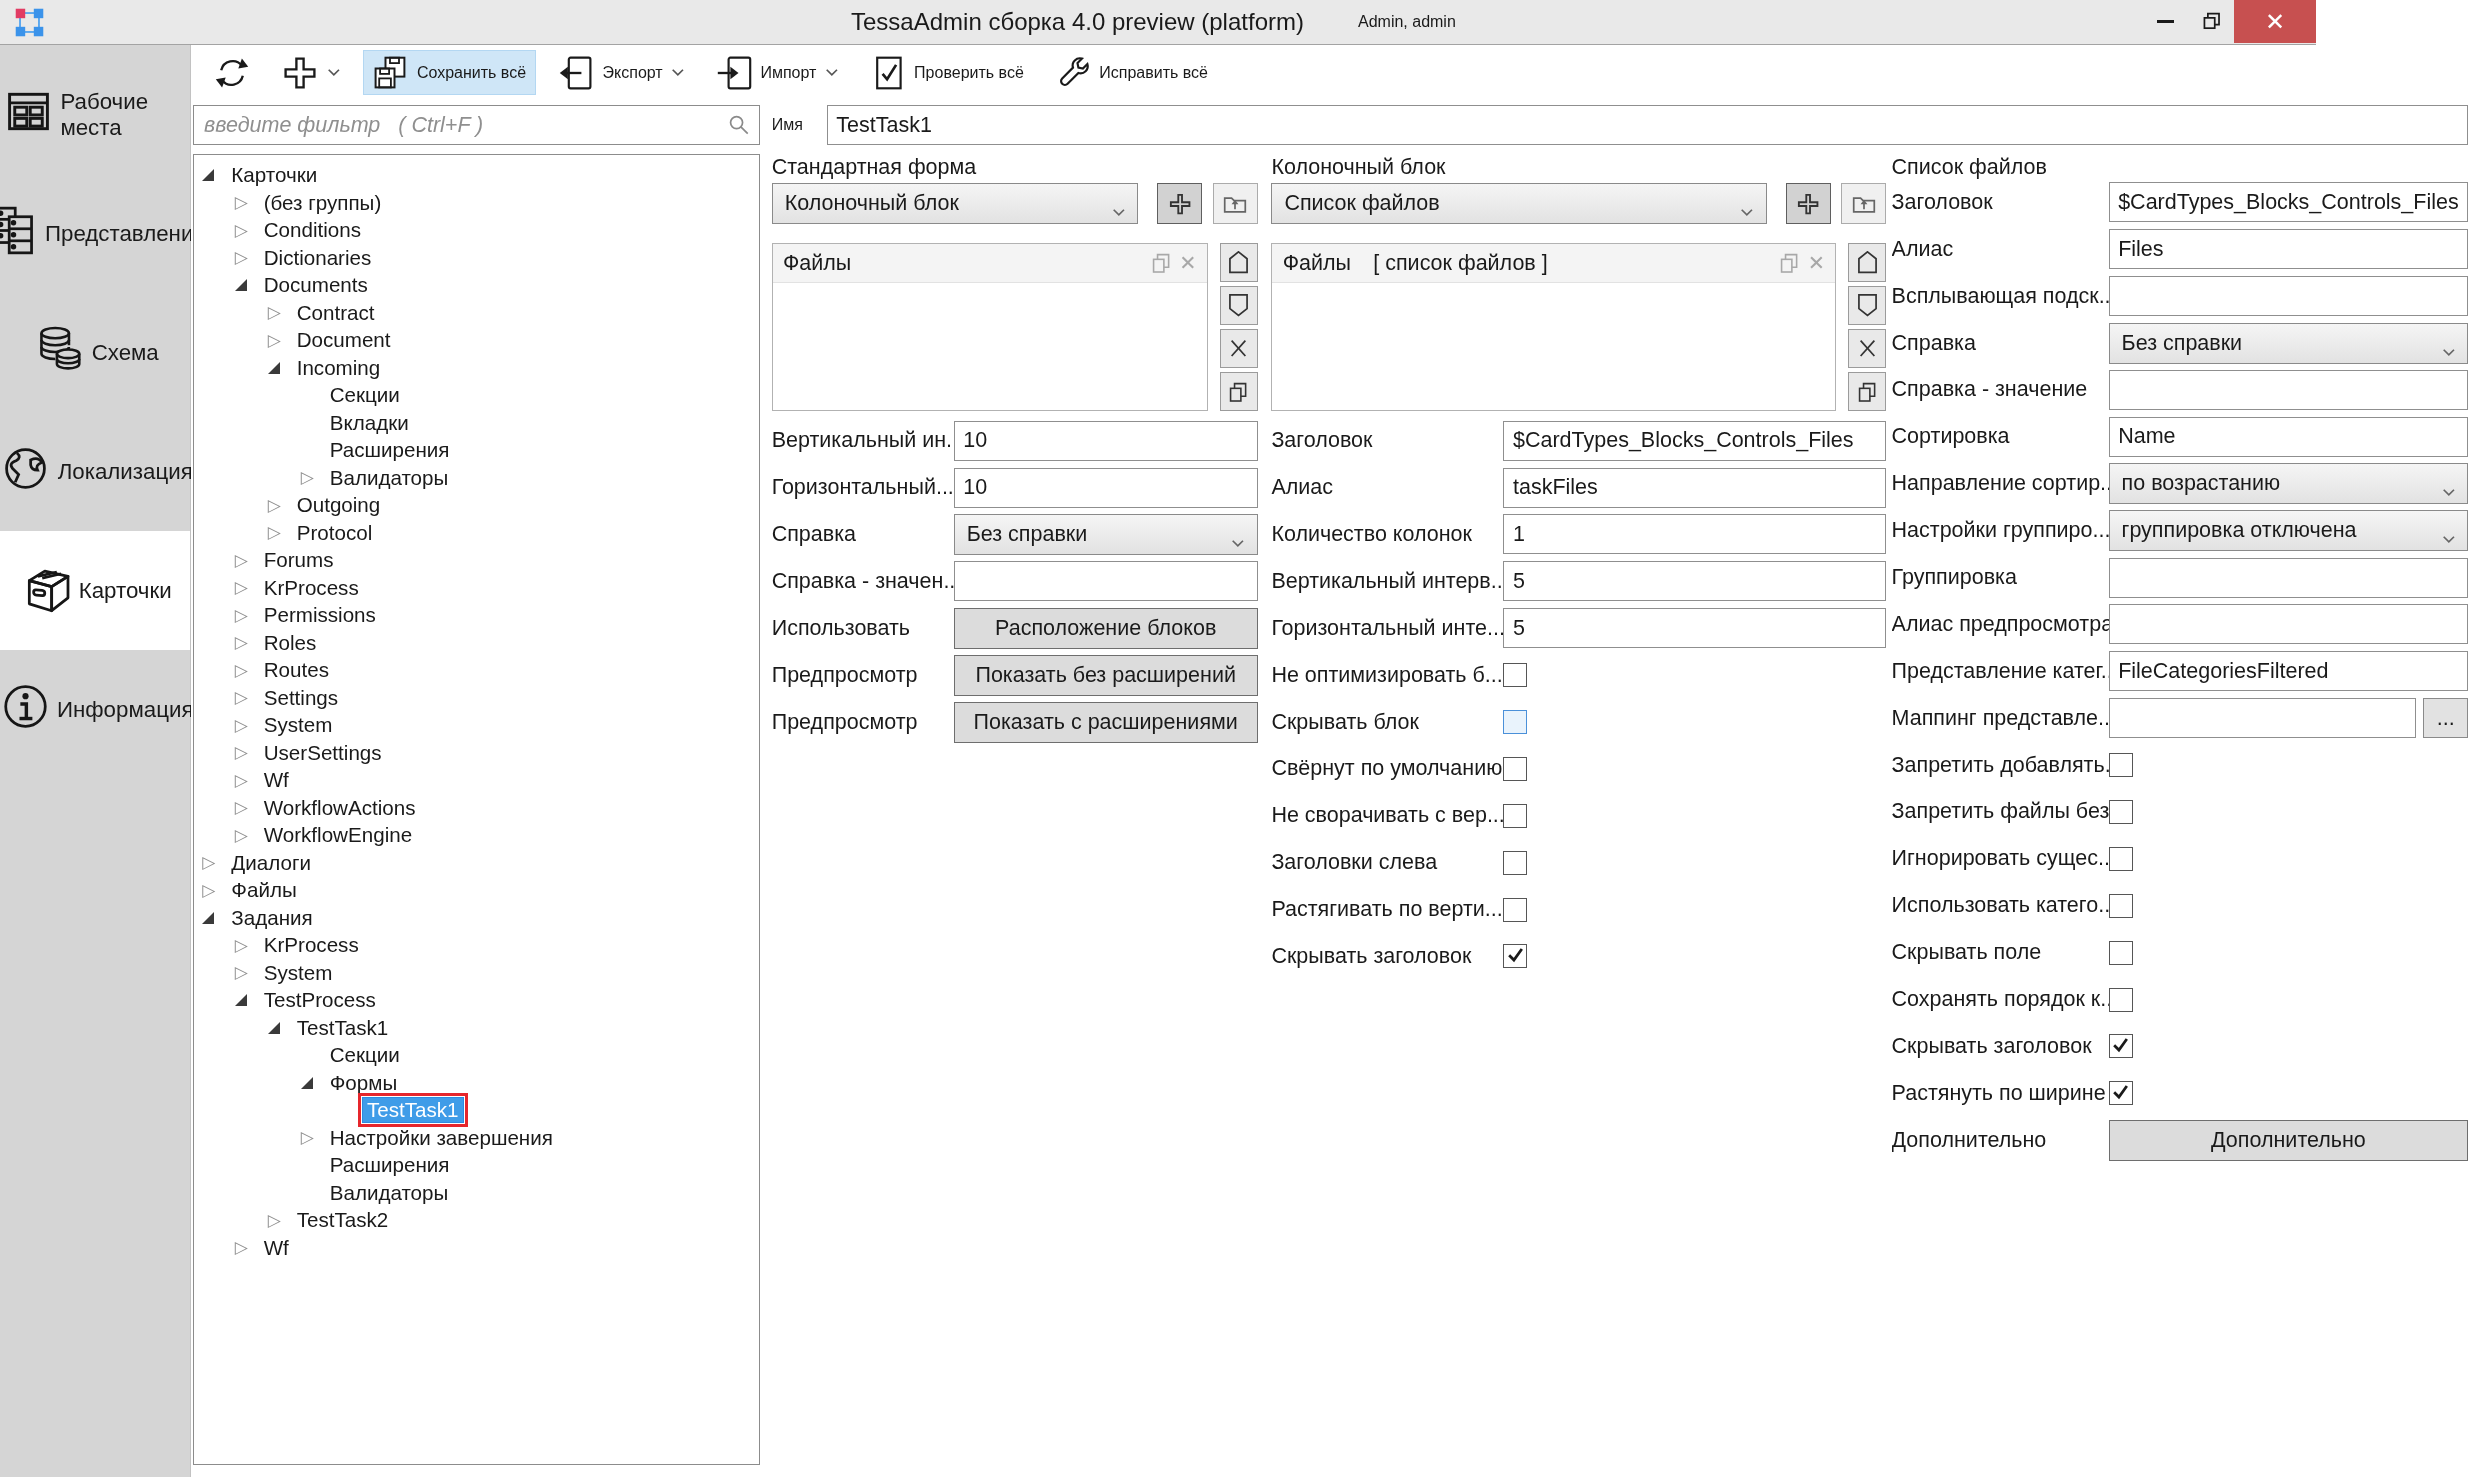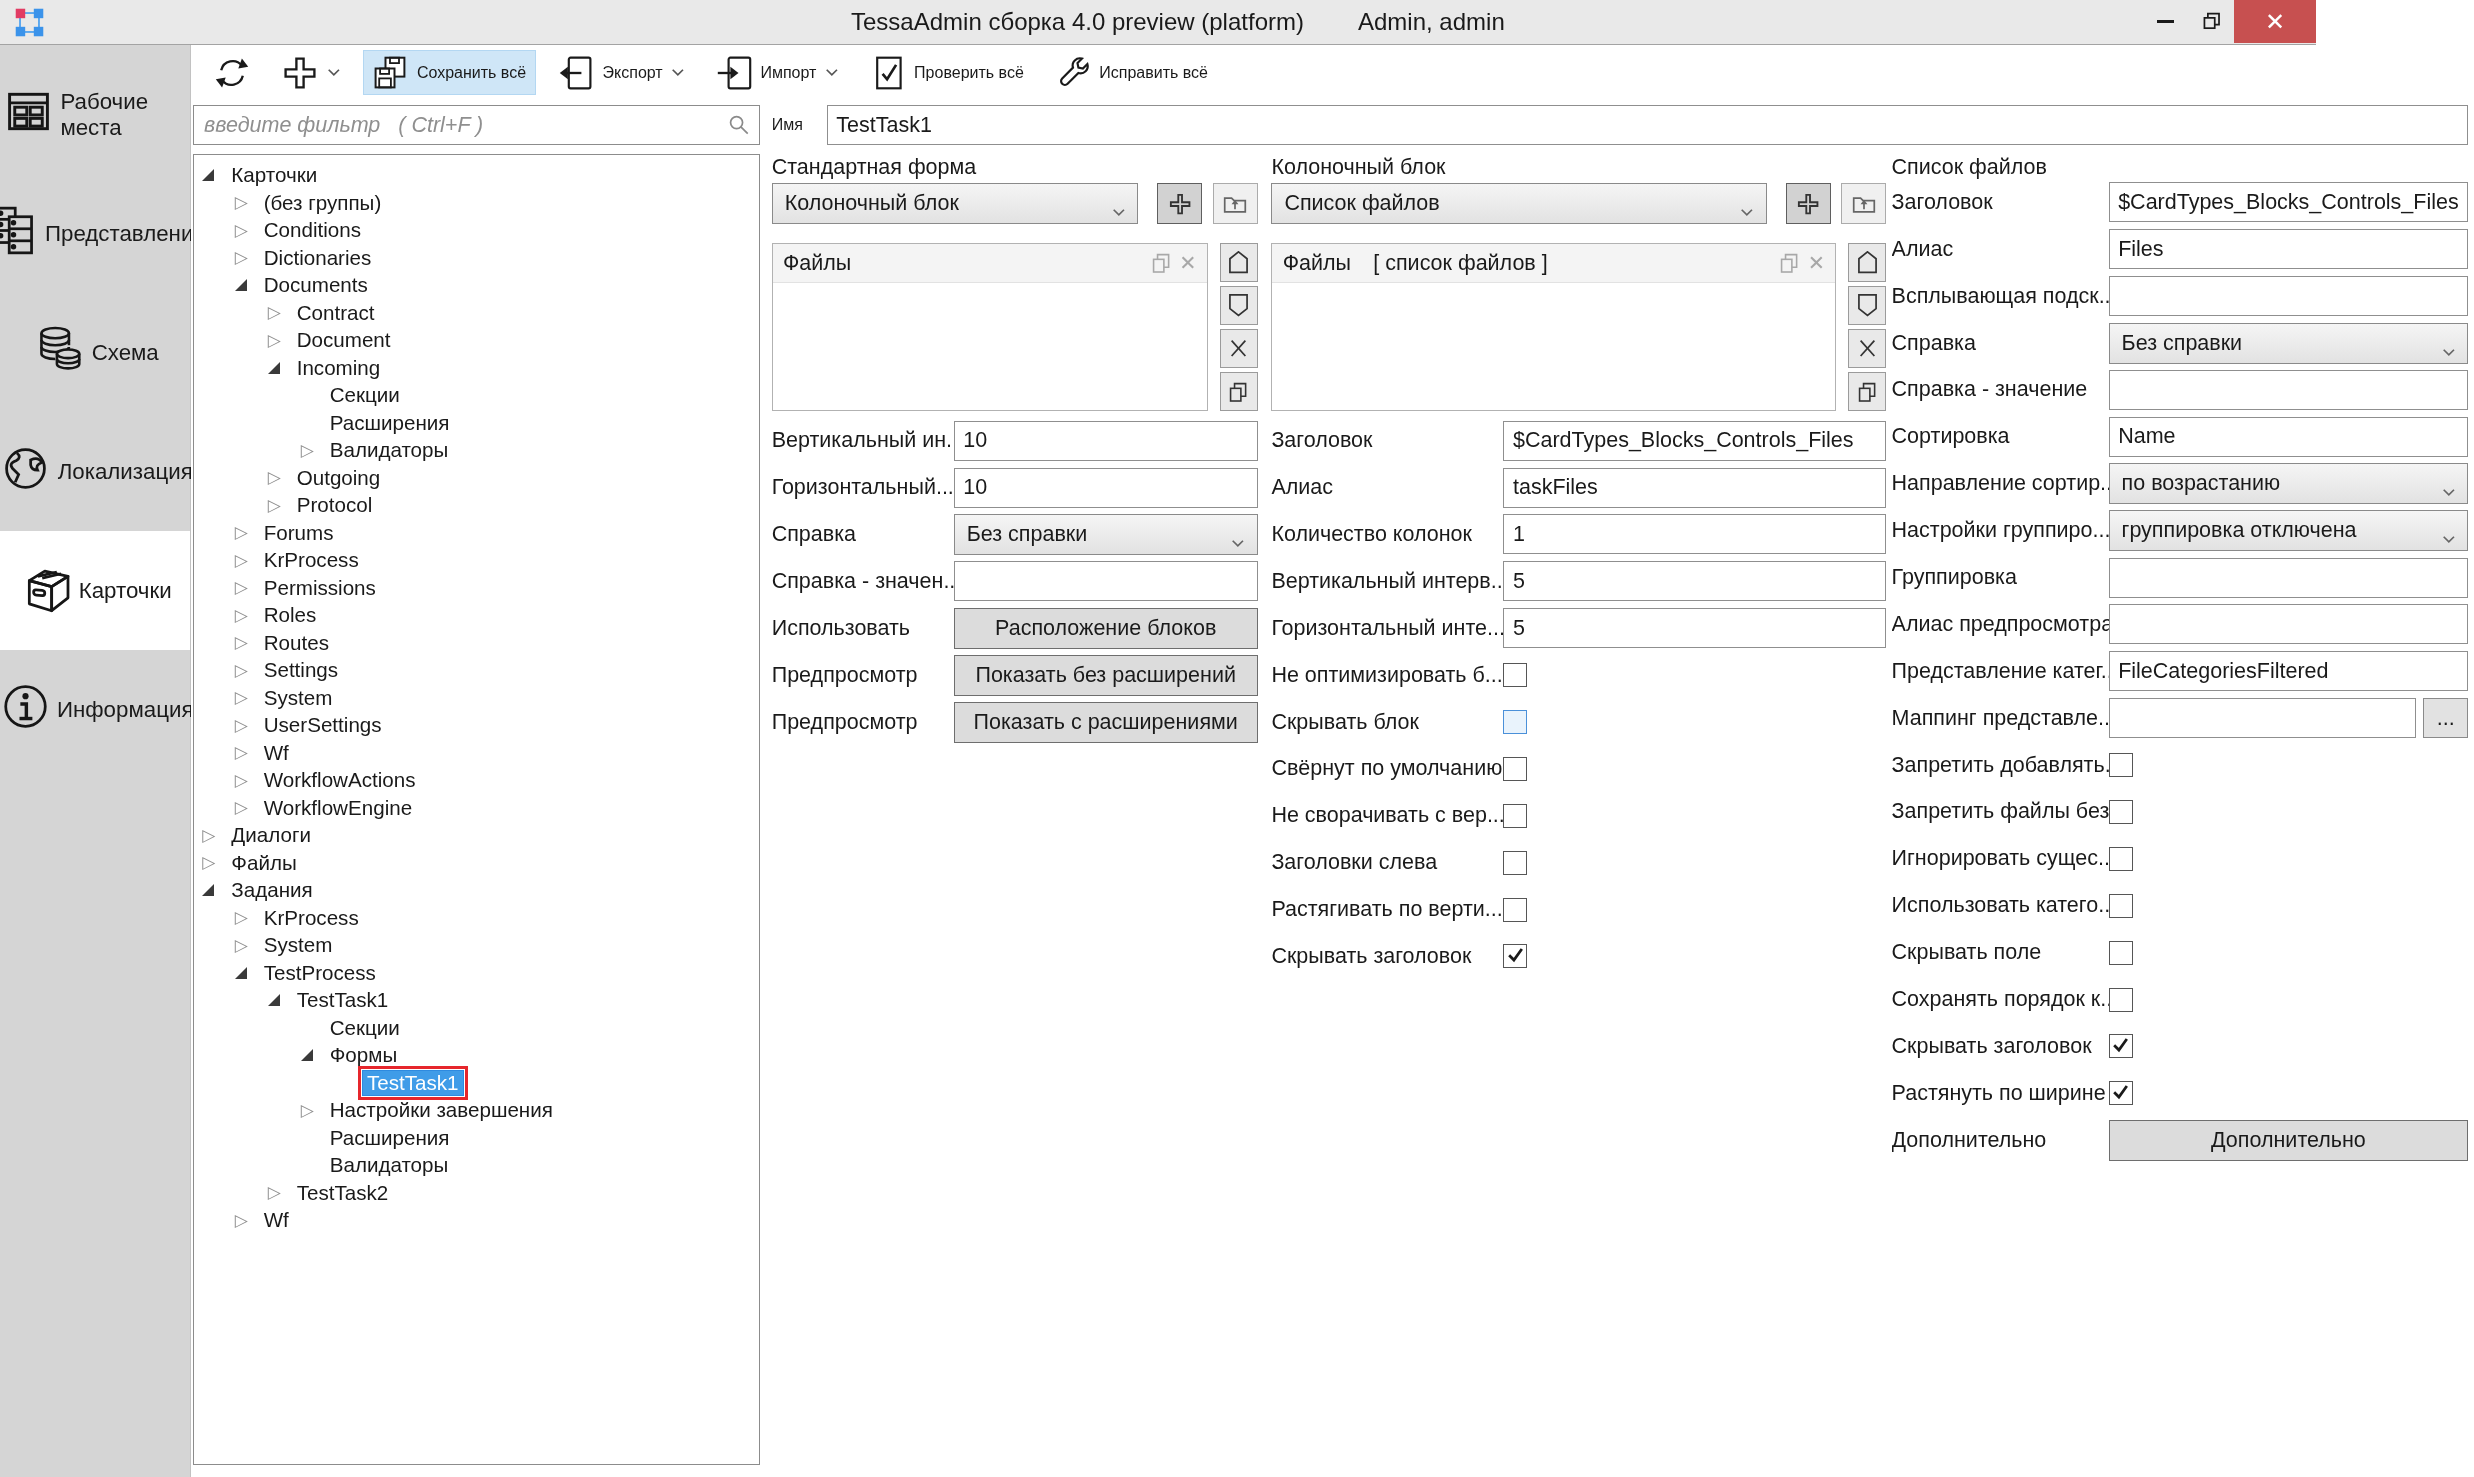--- a/index.html
+++ b/index.html
@@ -3,21 +3,21 @@
 <meta charset="utf-8">
 <style>
   html,body{margin:0;padding:0;background:#fff;}
   .page{position:relative;width:2475px;height:1478px;background:#fff;overflow:hidden;
         font-family:"Liberation Sans","DejaVu Sans",sans-serif;color:#1a1a1a;}
   
   .titlebar{position:absolute;left:0;top:0;width:2316px;height:45px;background:#e9e9e9;
             border-bottom:1.7px solid #a3a3a3;box-sizing:border-box;}
   .appicon{position:absolute;left:13.7px;top:6.9px;}
   .t-title{position:absolute;left:851px;top:0;line-height:43px;font-size:24px;}
-  .t-user{position:absolute;left:1358px;top:0;line-height:43px;font-size:24px;}
+  .t-user{position:absolute;left:1358px;top:0;line-height:43px;font-size:16px;}
   .wbtns{position:absolute;right:0;top:0;height:43px;display:flex;}
   .wbtn{width:46px;height:43px;display:flex;align-items:center;justify-content:center;}
   .wbtn.close{width:82px;background:#c75050;color:#fff;font-size:24px;}
   .minbar{width:17px;height:2.6px;background:#1a1a1a;}
   
   .sidebar{position:absolute;left:0;top:45px;width:191px;height:1433px;background:#d5d5d5;
            border-right:0.9px solid #c2c2c2;box-sizing:border-box;padding-top:10.3px;}
   .sitem{height:119px;display:flex;flex-direction:row;align-items:center;justify-content:center;gap:3.4px;font-size:22.3px;}
   .sitem.selected{background:#ffffff;}
   
@@ -302,20 +302,24 @@
                 <span class="tri"></span>
               </span>
               <span class="tlabel">Incoming</span>
             </div>
             <div class="trow" style="padding-left: 107px;">
               <span class="arrow"></span>
               <span class="tlabel">Секции</span>
             </div>
             <div class="trow" style="padding-left: 107px;">
               <span class="arrow"></span>
+              <span class="tlabel">Вкладки</span>
+            </div>
+            <div class="trow" style="padding-left: 107px;">
+              <span class="arrow"></span>
               <span class="tlabel">Расширения</span>
             </div>
             <div class="trow" style="padding-left: 107px;">
               <span class="arrow">▷</span>
               <span class="tlabel">Валидаторы</span>
             </div>
             <div class="trow" style="padding-left: 74px;">
               <span class="arrow">▷</span>
               <span class="tlabel">Outgoing</span>
             </div>

